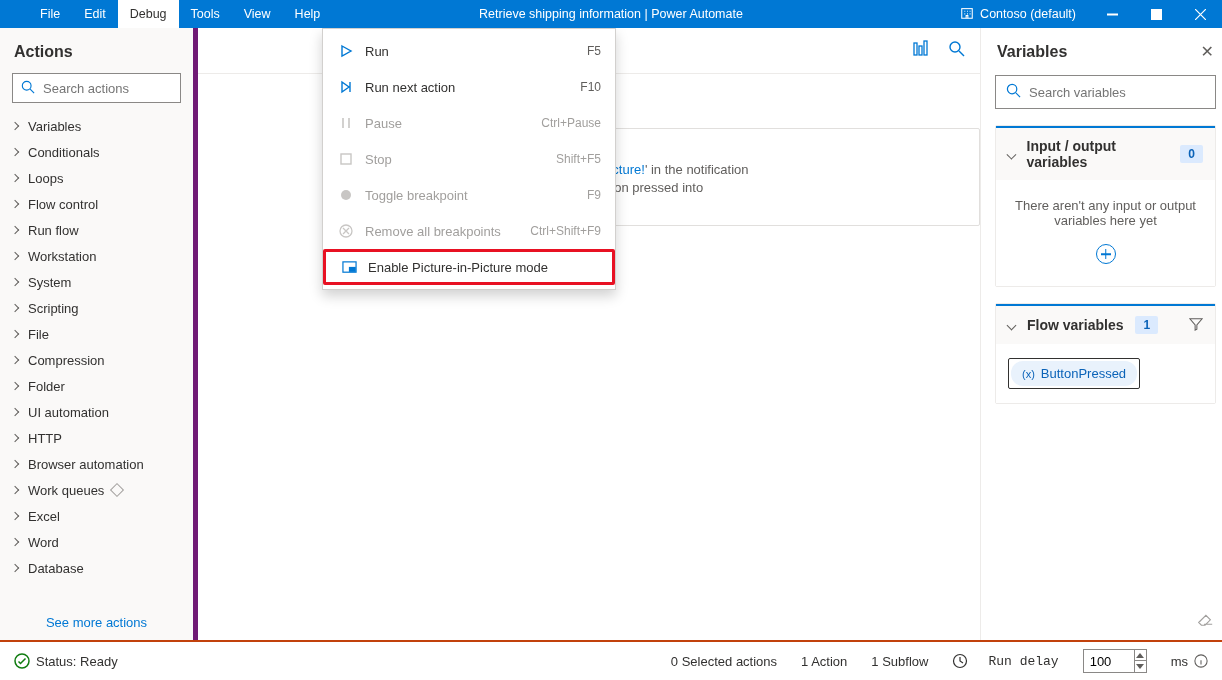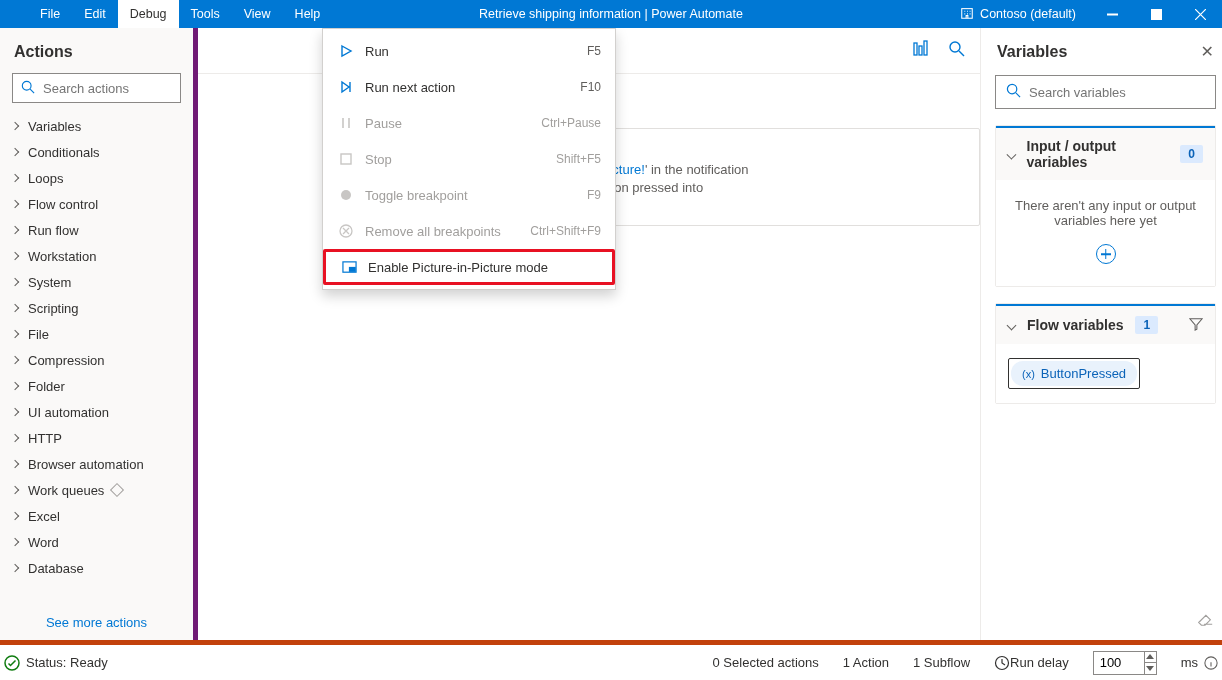--- a/index.html
+++ b/index.html
@@ -85,21 +85,21 @@
   .plus-circle { width:20px; height:20px; border:1.5px solid #0078d4; border-radius:50%; position:relative; }
   .plus-circle::before, .plus-circle::after { content:''; position:absolute; background:#0078d4; }
   .plus-circle::before { left:4px; right:4px; top:50%; height:1.5px; transform:translateY(-50%);}
   .plus-circle::after { top:4px; bottom:4px; left:50%; width:1.5px; transform:translateX(-50%);}
   .chip { display:inline-flex; align-items:center; gap:6px; background:#e9f2fc; border:1px solid transparent; padding:4px 10px; border-radius:12px; color:#0b63b8; font-size:13px;}
   .chip-wrap { padding:14px 12px; background:#fff; }
   .chip-outline { display:inline-block; border:1px solid #323130; border-radius:2px; padding:2px;}
   .funnel { margin-left:auto; color:#605e5c;}
 
   
-  .statusbar { height:40px; border-top:5px solid #c2410c; display:flex; align-items:center; padding:0 4px; gap:24px; font-size:13px; color:#323130;}
+  .statusbar { height:40px; border-top:2px solid #c2410c; display:flex; align-items:center; padding:0 14px; gap:24px; font-size:13px; color:#323130;}
   .sb-status { display:flex; align-items:center; gap:6px;}
   .sb-center { margin-left:auto; display:flex; align-items:center; gap:24px;}
   .run-delay { border:1px solid #8a8886; width:64px; height:24px; display:flex; align-items:center;gap:6px;}
   .run-delay input { border:none; width:44px; text-align:left; padding-left:6px; font-size:13px; outline:none;}
   .spin { display:flex; flex-direction:column; border-left:1px solid #8a8886; width:16px;}
   .spin div { height:11px; display:flex; align-items:center; justify-content:center;}
   .spin div:first-child { border-bottom:1px solid #8a8886;}
   .eraser { margin-left:auto; color:#a19f9d;}
 </style>
 </head>
@@ -393,21 +393,21 @@
     <svg width="16" height="16" viewBox="0 0 16 16" fill="none" stroke="#107c10" stroke-width="1.5">
         <circle cx="8" cy="8" r="7"></circle>
         <path d="M4.5 8.5l2 2 5-5"></path>
       </svg>
     <span>Status: Ready</span>
   </div>
   <div class="sb-center">
     <span>0 Selected actions</span>
     <span>1 Action</span>
     <span>1 Subflow</span>
-    <span style="display:flex;align-items:center;gap:0;">
+    <span style="display:flex;align-items:center;gap:20px;font-family:Liberation Mono, monospace;">
       <svg width="16" height="16" viewBox="0 0 16 16" fill="none" stroke="#323130" stroke-width="1.2">
           <circle cx="8" cy="8" r="6.5"></circle>
           <path d="M8 4v4l3 2"></path>
         </svg>
       <span>Run delay</span>
     </span>
     <div class="run-delay">
       <input value="100" style="">
       <div class="spin">
         <div>

